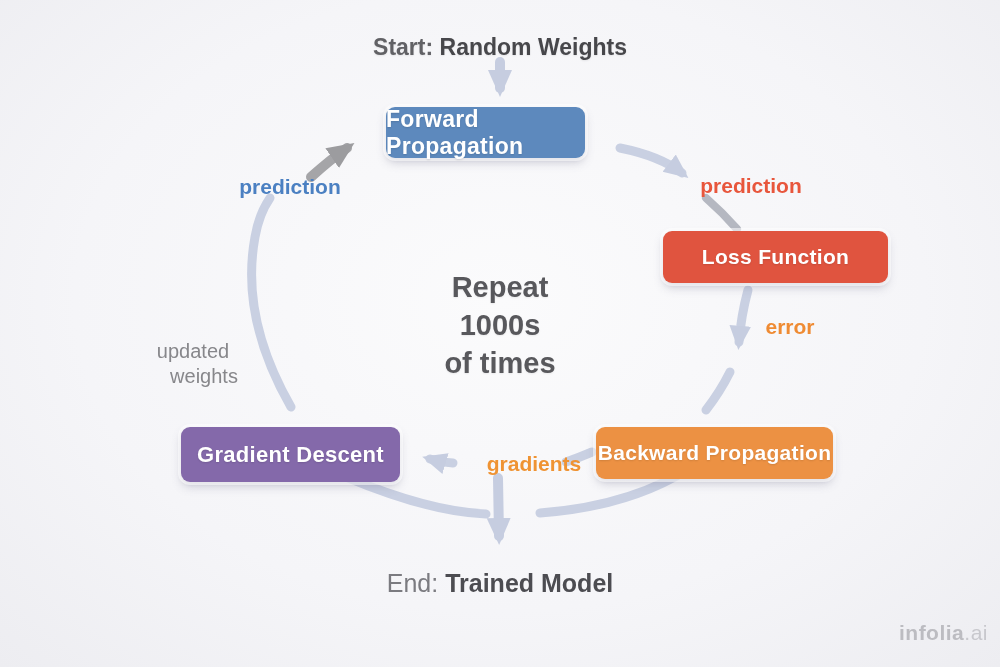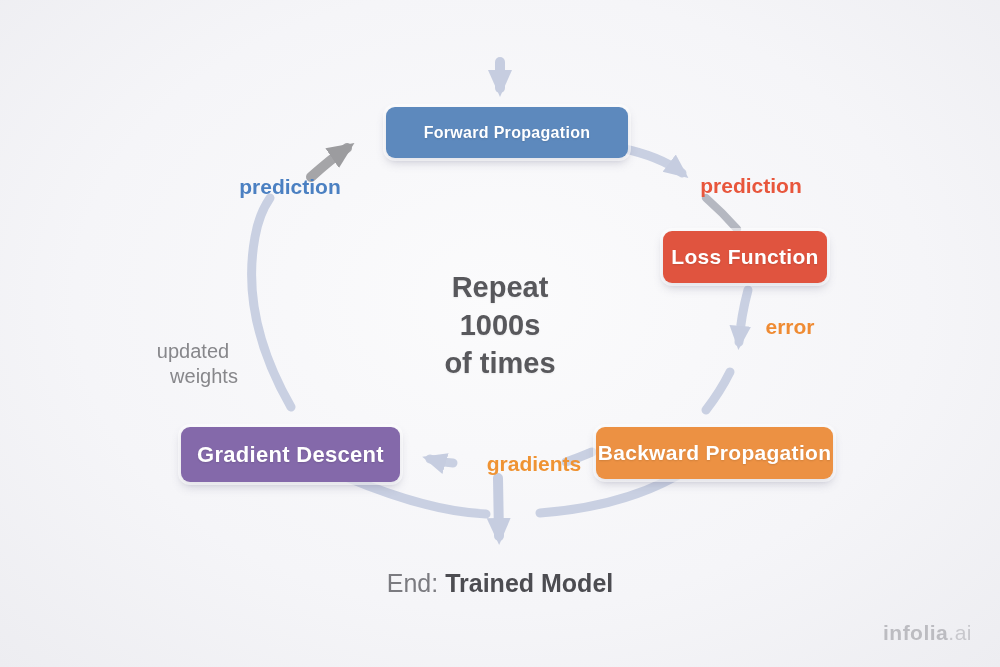--- a/index.html
+++ b/index.html
@@ -13,22 +13,22 @@
     background:radial-gradient(ellipse at 50% 45%, #fbfbfc 0%, #f5f5f8 60%, #ededf1 100%);
   }
   #arrow-layer{position:absolute;left:0;top:0;width:1000px;height:667px;}
 
   .node{
     position:absolute;display:flex;align-items:center;justify-content:center;
     border-radius:9px;color:#ffffff;font-weight:700;letter-spacing:.3px;
     box-shadow:0 0 0 3px rgba(255,255,255,.55), 0 5px 10px rgba(120,120,145,.30), 0 2px 4px rgba(120,120,145,.18);
     text-shadow:0 1px 2px rgba(0,0,0,.12);
   }
-  .node-forward {left:386px;top:107px;width:242px;height:51px;background:#5d89bd;font-size:16px;}
-  .node-loss    {left:663px;top:231px;width:164px;height:52px;background:#e0543f;font-size:21px;}
+  .node-forward {left:386px;top:107px;width:199px;height:51px;background:#5d89bd;font-size:23px;}
+  .node-loss    {left:663px;top:231px;width:225px;height:52px;background:#e0543f;font-size:21px;}
   .node-backward{left:596px;top:412px;width:237px;height:52px;background:#ec9143;font-size:21px;margin-top:15px;}
   .node-gradient{left:181px;top:412px;width:219px;height:55px;background:#8469aa;font-size:22px;margin-top:15px;}
 
   .lbl{position:absolute;transform:translate(-50%,-50%);white-space:nowrap;font-weight:600;}
   .lbl-start{left:500px;top:47px;font-size:23px;color:#616165;text-shadow:0 1px 2px rgba(0,0,0,.08);}
   .lbl-start b{color:#47474b;font-weight:700;}
   .lbl-end{left:500px;top:583px;font-size:25px;color:#7b7b80;font-weight:400;}
   .lbl-end b{color:#4c4c51;font-weight:700;}
 
   .lbl-center{
@@ -39,21 +39,21 @@
   .lbl-pred-right{left:751px;top:186px;font-size:21px;color:#e8563c;}
   .lbl-error     {left:790px;top:327px;font-size:21px;color:#ef8b33;}
   .lbl-gradients {left:534px;top:464px;font-size:21px;font-weight:700;color:#ef9333;}
   .lbl-updated{
     left:193px;top:364px;text-align:center;font-size:20px;line-height:25px;
     font-weight:500;color:#87878b;
   }
   .lbl-updated .l2{display:block;padding-left:22px;}
 
   .watermark{
-    position:absolute;right:28px;bottom:22px;font-size:21px;letter-spacing:.5px;
+    position:absolute;right:12px;bottom:22px;font-size:21px;letter-spacing:.5px;
     color:#bcbcc1;font-weight:700;
   }
   .watermark .tld{color:#c8c8cd;font-weight:500;}
 </style>
 </head>
 <body>
 
 <div id="stage">
 
   <svg id="arrow-layer" viewBox="0 0 1000 667" xmlns="http://www.w3.org/2000/svg">
@@ -74,20 +74,24 @@
       <path d="M 592 452 Q 578 458 566 462" stroke="#c9d0e2" stroke-width="9"></path>
       <path d="M 453 463 Q 440 462 430 459" stroke="#c9d0e2" stroke-width="9" marker-end="url(#mLight)"></path>
       <path d="M 291 407 Q 240 318 255 237 Q 259 214 270 198" stroke="#c9d0e2" stroke-width="9"></path>
       <path d="M 311 177 Q 331 159 347 148" stroke="#a5a5a8" stroke-width="10" marker-end="url(#mDark)"></path>
       <path d="M 346 477 Q 430 512 486 514" stroke="#c9d0e2" stroke-width="9"></path>
       <path d="M 540 513 Q 636 506 699 462" stroke="#c9d0e2" stroke-width="9"></path>
       <path d="M 498 478 L 499 536" stroke="#c6cde0" stroke-width="10" marker-end="url(#mLight)"></path>
     </g>
   </svg>
 
+  <div class="lbl lbl-start">
+    <span>Start:</span>
+    <b>Random Weights</b>
+  </div>
 
   <div class="node node-forward">
     <span>Forward Propagation</span>
   </div>
 
   <div class="lbl lbl-pred-right">prediction</div>
 
   <div class="node node-loss">
     <span>Loss Function</span>
   </div>

